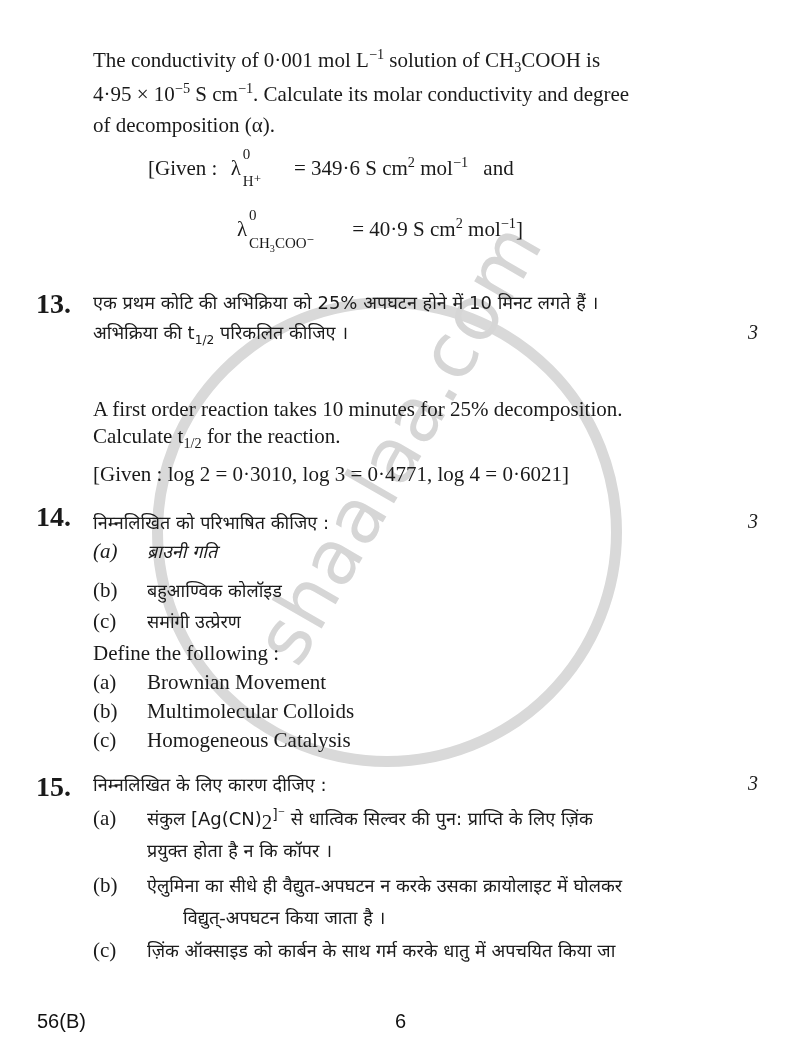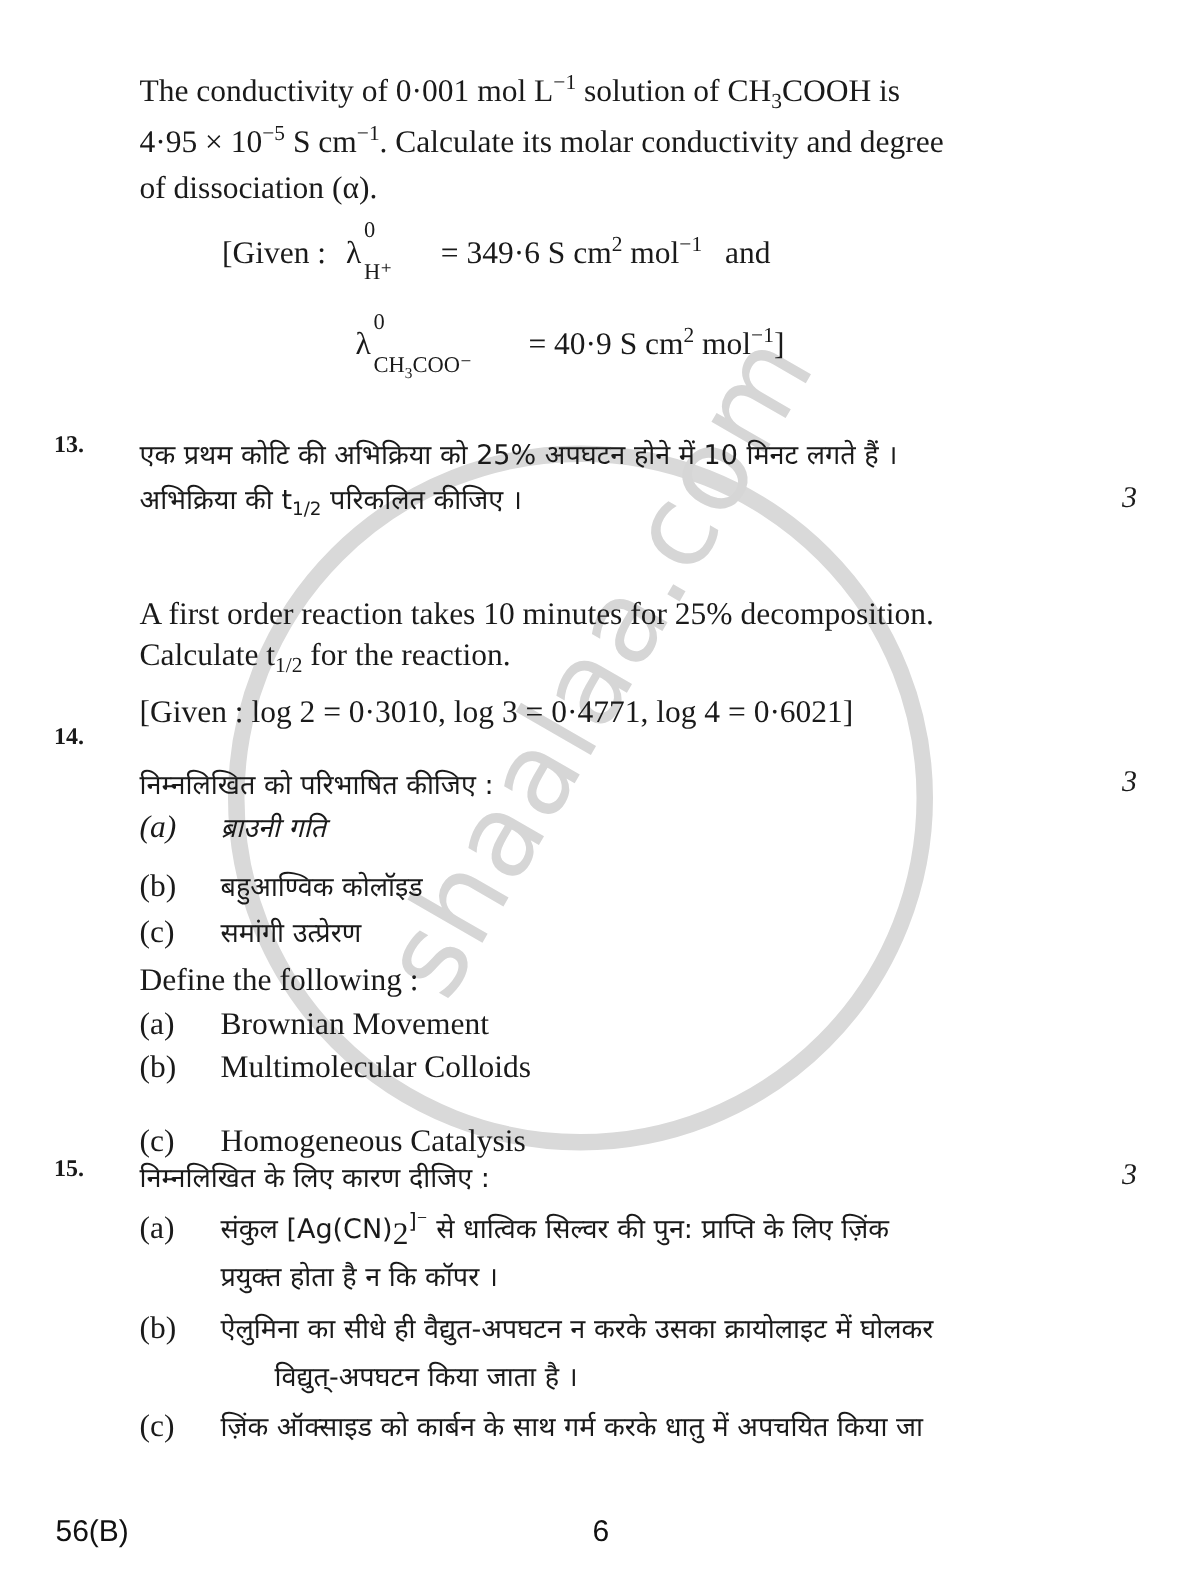--- a/index.html
+++ b/index.html
@@ -5,21 +5,21 @@
   html, body { margin: 0; padding: 0; }
   body {
     width: 800px; height: 1060px; background: #ffffff; position: relative; overflow: hidden;
     font-family: "DejaVu Serif", "Liberation Serif", serif; color: #1a1a1a;
   }
   .page { position: absolute; inset: 0; }
   .en { font-family: "Liberation Serif", "DejaVu Serif", serif; font-size: 21px; }
   .hi { font-family: "DejaVu Sans", "Liberation Sans", sans-serif; font-size: 18px; }
   .abs { position: absolute; white-space: nowrap; }
   sub, sup { font-size: 0.68em; line-height: 0; }
-  .qnum { font-family: "Liberation Serif", serif; font-weight: bold; font-size: 16px; }
+  .qnum { font-family: "Liberation Serif", serif; font-weight: bold; font-size: 28px; }
   .marks { font-family: "Liberation Serif", serif; font-style: italic; font-size: 20px; }
   .watermark-circle {
     position: absolute; left: 152px; top: 297px; width: 470px; height: 470px;
     border: 11px solid #d9d9d9; border-radius: 50%; box-sizing: border-box;
   }
   .watermark-text {
     position: absolute; left: 170px; top: 430px; width: 420px;
     font-family: "DejaVu Sans", sans-serif; font-size: 76px; color: #d6d6d6;
     transform: rotate(-60deg); transform-origin: center; text-align: center; letter-spacing: 1px;
   }
@@ -32,21 +32,21 @@
 
   <div class="watermark-circle"></div>
   <div class="watermark-text">shaalaa.com</div>
 
   <div class="abs en" style="left:93px; top:48px;">
     <span>The conductivity of 0·001 mol L</span><sup>−1</sup><span> solution of CH</span><sub>3</sub><span>COOH is</span>
   </div>
   <div class="abs en" style="left:93px; top:82px;">
     <span>4·95 × 10</span><sup>−5</sup><span> S cm</span><sup>−1</sup><span>. Calculate its molar conductivity and degree</span>
   </div>
-  <div class="abs en" style="left:93px; top:113px;">of dissociation (α).</div>
+  <div class="abs en" style="left:93px; top:113px;">of decomposition (α).</div>
 
   <div class="abs en" style="left:148px; top:156px;">
     <span>[Given :</span>
     <span style="display:inline-block; position:relative; width:58px; margin-left:8px;">
       <span>λ</span><span style="position:absolute; left:12px; top:-10px; font-size:15px;">0</span><span style="position:absolute; left:12px; top:16px; font-size:15px;">H⁺</span>
     </span>
     <span>= 349·6 S cm</span><sup>2</sup><span> mol</span><sup>−1</sup>
     <span style="margin-left:10px;">and</span>
   </div>
 
@@ -62,42 +62,42 @@
   <div class="abs hi" style="left:93px; top:320px;">
     <span>अभिक्रिया की t</span><sub>1/2</sub><span> परिकलित कीजिए ।</span>
   </div>
   <div class="abs marks" style="left:748px; top:321px;">3</div>
   <div class="abs en" style="left:93px; top:397px;">A first order reaction takes 10 minutes for 25% decomposition.</div>
   <div class="abs en" style="left:93px; top:424px;">
     <span>Calculate t</span><sub>1/2</sub><span> for the reaction.</span>
   </div>
   <div class="abs en" style="left:93px; top:462px;">[Given : log 2 = 0·3010,  log 3 = 0·4771,  log 4 = 0·6021]</div>
 
-  <div class="abs qnum" style="left:36px; top:483px;">14.</div>
+  <div class="abs qnum" style="left:36px; top:501px;">14.</div>
   <div class="abs hi" style="left:93px; top:510px;">निम्नलिखित को परिभाषित कीजिए :</div>
   <div class="abs marks" style="left:748px; top:510px;">3</div>
 
   <div class="abs" style="left:93px; top:539px;font-style:italic;">
     <span class="en" style="display:inline-block; width:54px;">(a)</span><span class="hi">ब्राउनी गति</span>
   </div>
   <div class="abs" style="left:93px; top:578px;">
     <span class="en" style="display:inline-block; width:54px;">(b)</span><span class="hi">बहुआण्विक कोलॉइड</span>
   </div>
   <div class="abs" style="left:93px; top:609px;">
     <span class="en" style="display:inline-block; width:54px;">(c)</span><span class="hi">समांगी उत्प्रेरण</span>
   </div>
 
   <div class="abs en" style="left:93px; top:641px;">Define the following :</div>
   <div class="abs en" style="left:93px; top:670px;">
     <span style="display:inline-block; width:54px;">(a)</span><span>Brownian Movement</span>
   </div>
   <div class="abs en" style="left:93px; top:699px;">
     <span style="display:inline-block; width:54px;">(b)</span><span>Multimolecular Colloids</span>
   </div>
-  <div class="abs en" style="left:93px; top:728px;margin-top:20px;">
+  <div class="abs en" style="left:93px; top:728px;">
     <span style="display:inline-block; width:54px;">(c)</span><span>Homogeneous Catalysis</span>
   </div>
 
   <div class="abs qnum" style="left:36px; top:771px;">15.</div>
   <div class="abs hi" style="left:93px; top:772px;">निम्नलिखित के लिए कारण दीजिए :</div>
   <div class="abs marks" style="left:748px; top:772px;">3</div>
 
   <div class="abs" style="left:93px; top:806px;">
     <span class="en" style="display:inline-block; width:54px;">(a)</span><span class="hi">संकुल [Ag(CN)</span><sub class="en">2</sub><sup class="hi" style="font-size:14px;">]⁻</sup><span class="hi"> से धात्विक सिल्वर की पुन: प्राप्ति के लिए ज़िंक</span>
   </div>

